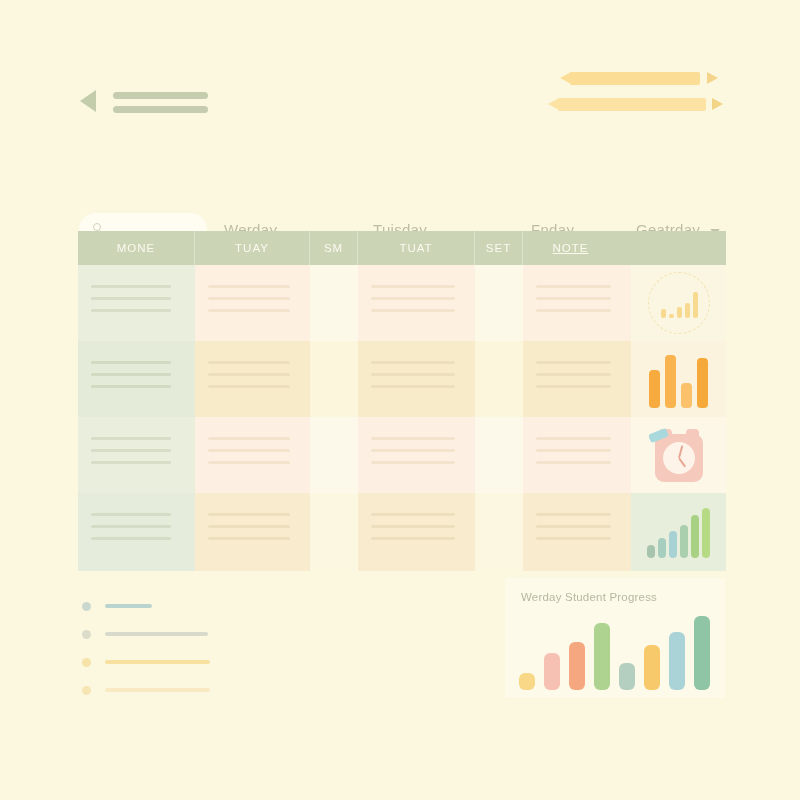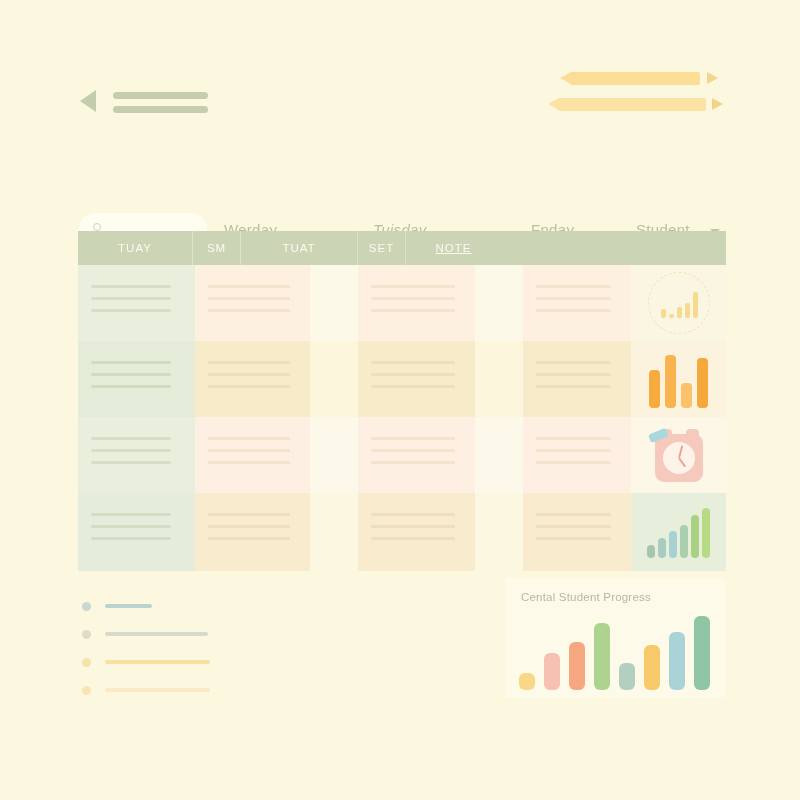--- a/index.html
+++ b/index.html
@@ -111,21 +111,21 @@
   }
   .nav-item {
     position: absolute;
     top: 8px;
     font-size: 15px;
     color: #bcbda4;
     letter-spacing: 0.3px;
     white-space: nowrap;
   }
   #nav-item-0 { left: 224px; }
-  #nav-item-1 { left: 373px; font-style: italic; }
+  #nav-item-1 { left: 373px; }
   #nav-item-2 { left: 531px; }
   #nav-item-3 { left: 636px; }
   #nav-chevron {
     position: absolute;
     left: 710px; top: 16px;
     width: 0; height: 0;
     border-left: 5px solid transparent;
     border-right: 5px solid transparent;
     border-top: 5px solid #c4c4ab;
   }
@@ -358,28 +358,29 @@
   <div id="search-box">
     <div id="search-icon">
       <div class="ring"></div>
       <div class="handle"></div>
     </div>
   </div>
 
   <div class="nav-item" id="nav-item-0">Werday</div>
   <div class="nav-item" id="nav-item-1">Tuisday</div>
   <div class="nav-item" id="nav-item-2">Fnday</div>
-  <div class="nav-item" id="nav-item-3">Student</div>
+  <div class="nav-item" id="nav-item-3">Geatrday</div>
   <div id="nav-chevron"></div>
 
 </div>
 
 <div id="table">
 
   <div id="table-header">
+    <div class="th c0">MONE</div>
     <div class="th c1">TUAY</div>
     <div class="th c2">SM</div>
     <div class="th c3">TUAT</div>
     <div class="th c4">SET</div>
     <div class="th c6">NOTE</div>
   </div>
 
   <div class="trow" style="height:76px">
     <div class="td c0" style="background:#e9eedd">
       <div class="line" style="width:88%;background:#d7dec8"></div>
@@ -536,21 +537,21 @@
     <div class="dot" style="background:#f7e2a8"></div>
     <div class="lbar" style="width:105px;background:#f7e0a0"></div>
   </div>
   <div class="li">
     <div class="dot" style="background:#f8e5b4"></div>
     <div class="lbar" style="width:105px;background:#f9eac4"></div>
   </div>
 </div>
 
 <div id="progress-card">
-  <div id="progress-title">Cental Student Progress</div>
+  <div id="progress-title">Werday Student Progress</div>
   <div id="progress-bars">
     <i style="height:17px;background:#f8d887"></i>
     <i style="height:37px;background:#f6c0b3"></i>
     <i style="height:48px;background:#f5a780"></i>
     <i style="height:67px;background:#aed391"></i>
     <i style="height:27px;background:#b4cfc0"></i>
     <i style="height:45px;background:#f8c96a"></i>
     <i style="height:58px;background:#a9d3d6"></i>
     <i style="height:74px;background:#8fc4a4"></i>
   </div>

